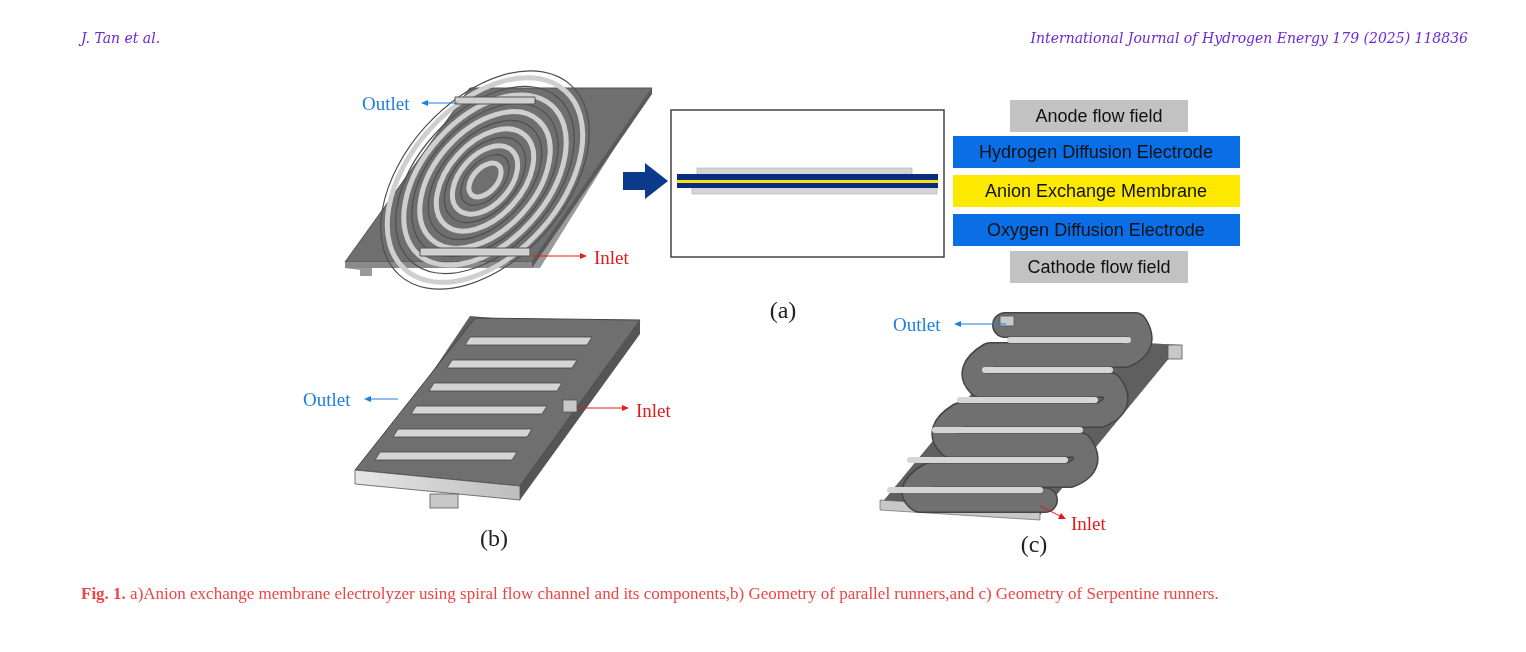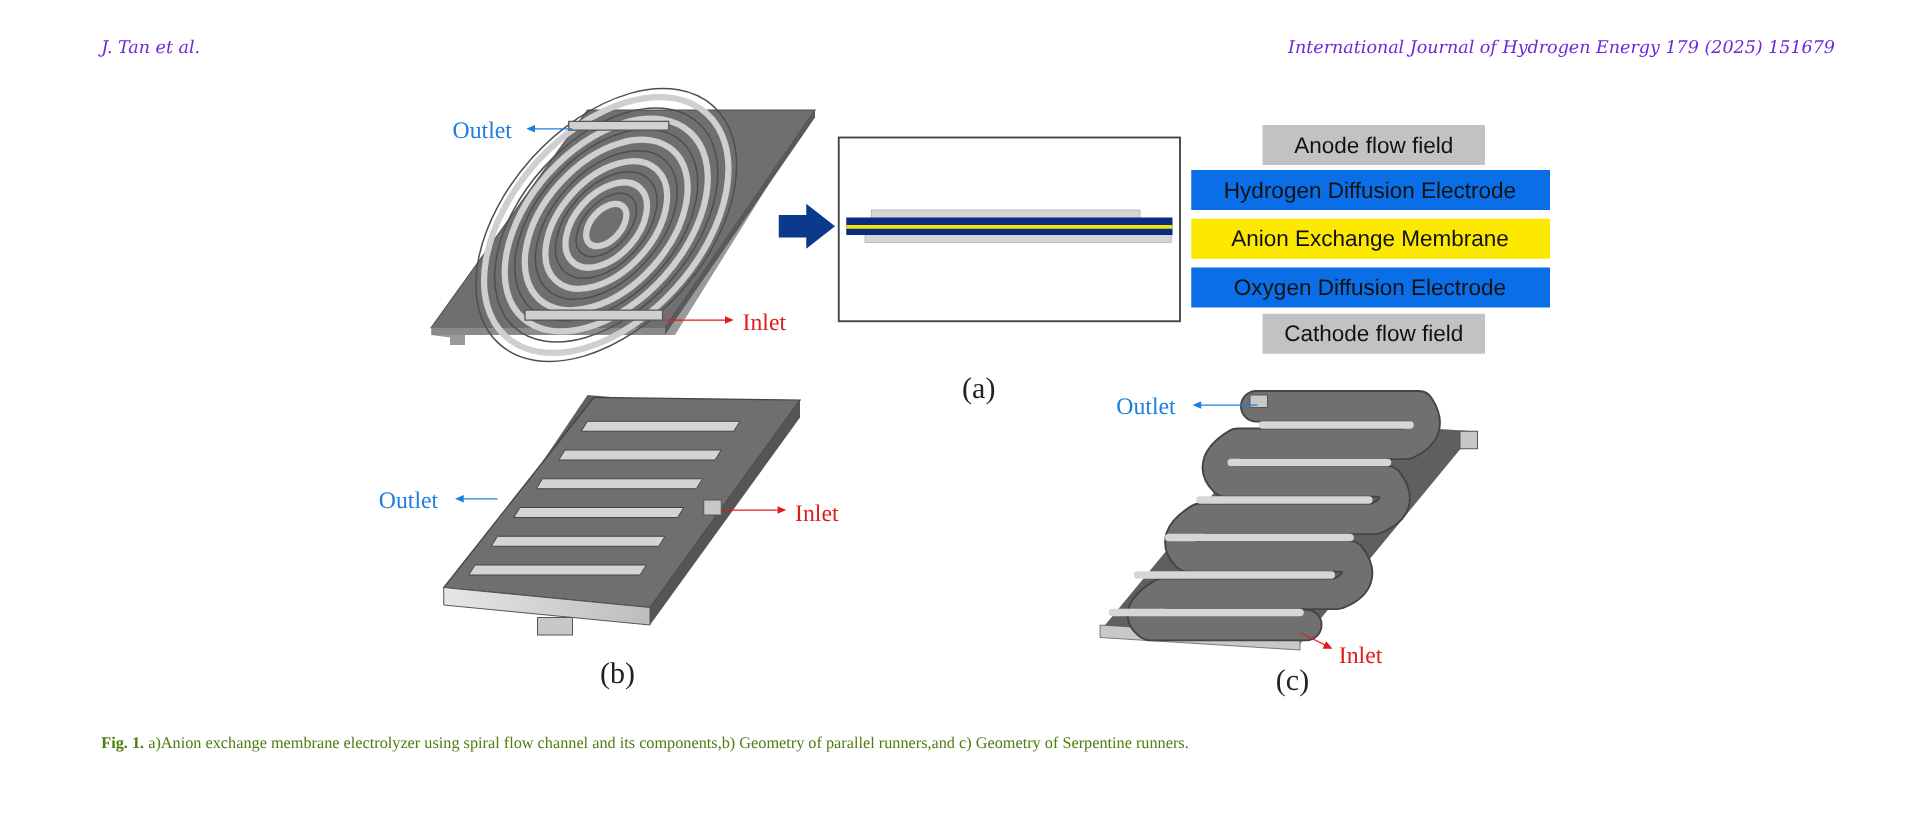--- a/index.html
+++ b/index.html
@@ -5,28 +5,28 @@
   html,body{margin:0;padding:0;background:#fff;}
   body{width:1526px;height:652px;position:relative;overflow:hidden;font-family:"DejaVu Serif",serif;color:#111;}
   .hdr{position:absolute;top:30px;font-family:"DejaVu Serif",serif;font-style:italic;font-size:14px;color:#6d28d9;}
   #hdr-left{left:81px;}
   #hdr-right{right:58px;}
   svg#fig{position:absolute;left:0;top:0;}
   .lbl-outlet{fill:#1f7fe0;font-family:"Liberation Serif",serif;font-size:19px;}
   .lbl-inlet{fill:#e01b1b;font-family:"Liberation Serif",serif;font-size:19px;}
   .panel-label{fill:#222;font-family:"Liberation Serif",serif;font-size:24px;}
   .legend-text{font-family:"Liberation Sans",sans-serif;font-size:18px;fill:#111;}
-  .caption{position:absolute;left:81px;top:582px;width:1388px;font-family:"Liberation Serif",serif;font-size:13px;line-height:24px;text-align:justify;color:#4d7c0f;}
+  .caption{position:absolute;left:81px;top:582px;width:1388px;font-family:"Liberation Serif",serif;font-size:17px;line-height:24px;text-align:justify;color:#ef4444;}
   .caption b{font-weight:bold;}
 </style>
 </head>
 <body>
 
 <div class="hdr" id="hdr-left">J. Tan et al.</div>
-<div class="hdr" id="hdr-right">International Journal of Hydrogen Energy 179 (2025) 151679</div>
+<div class="hdr" id="hdr-right">International Journal of Hydrogen Energy 179 (2025) 118836</div>
 
 <svg id="fig" width="1526" height="580">
   <defs>
     <linearGradient id="sideg" x1="0" x2="1">
       <stop offset="0" stop-color="#e6e6e6"></stop>
         <stop offset="1" stop-color="#bdbdbd"></stop>
     </linearGradient>
   </defs>
 
   <g>

